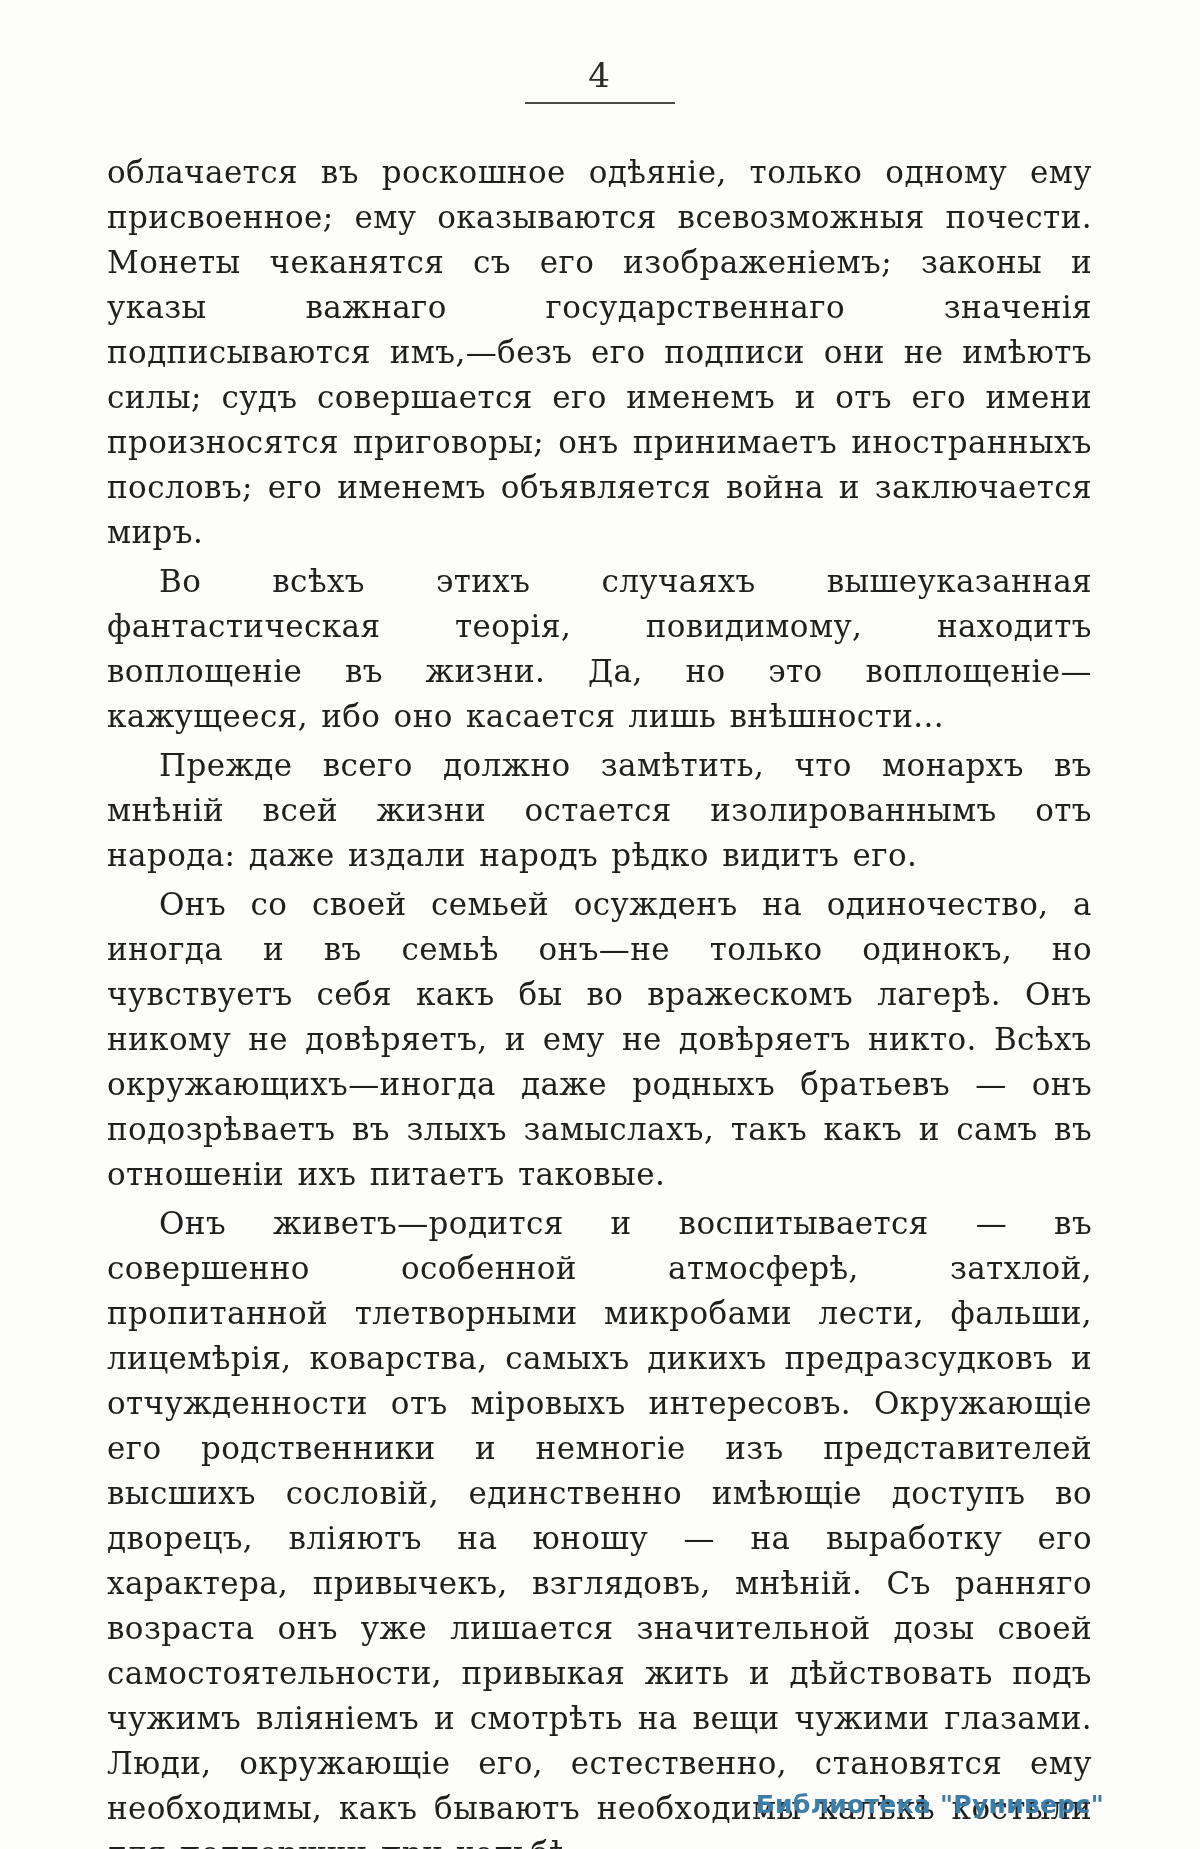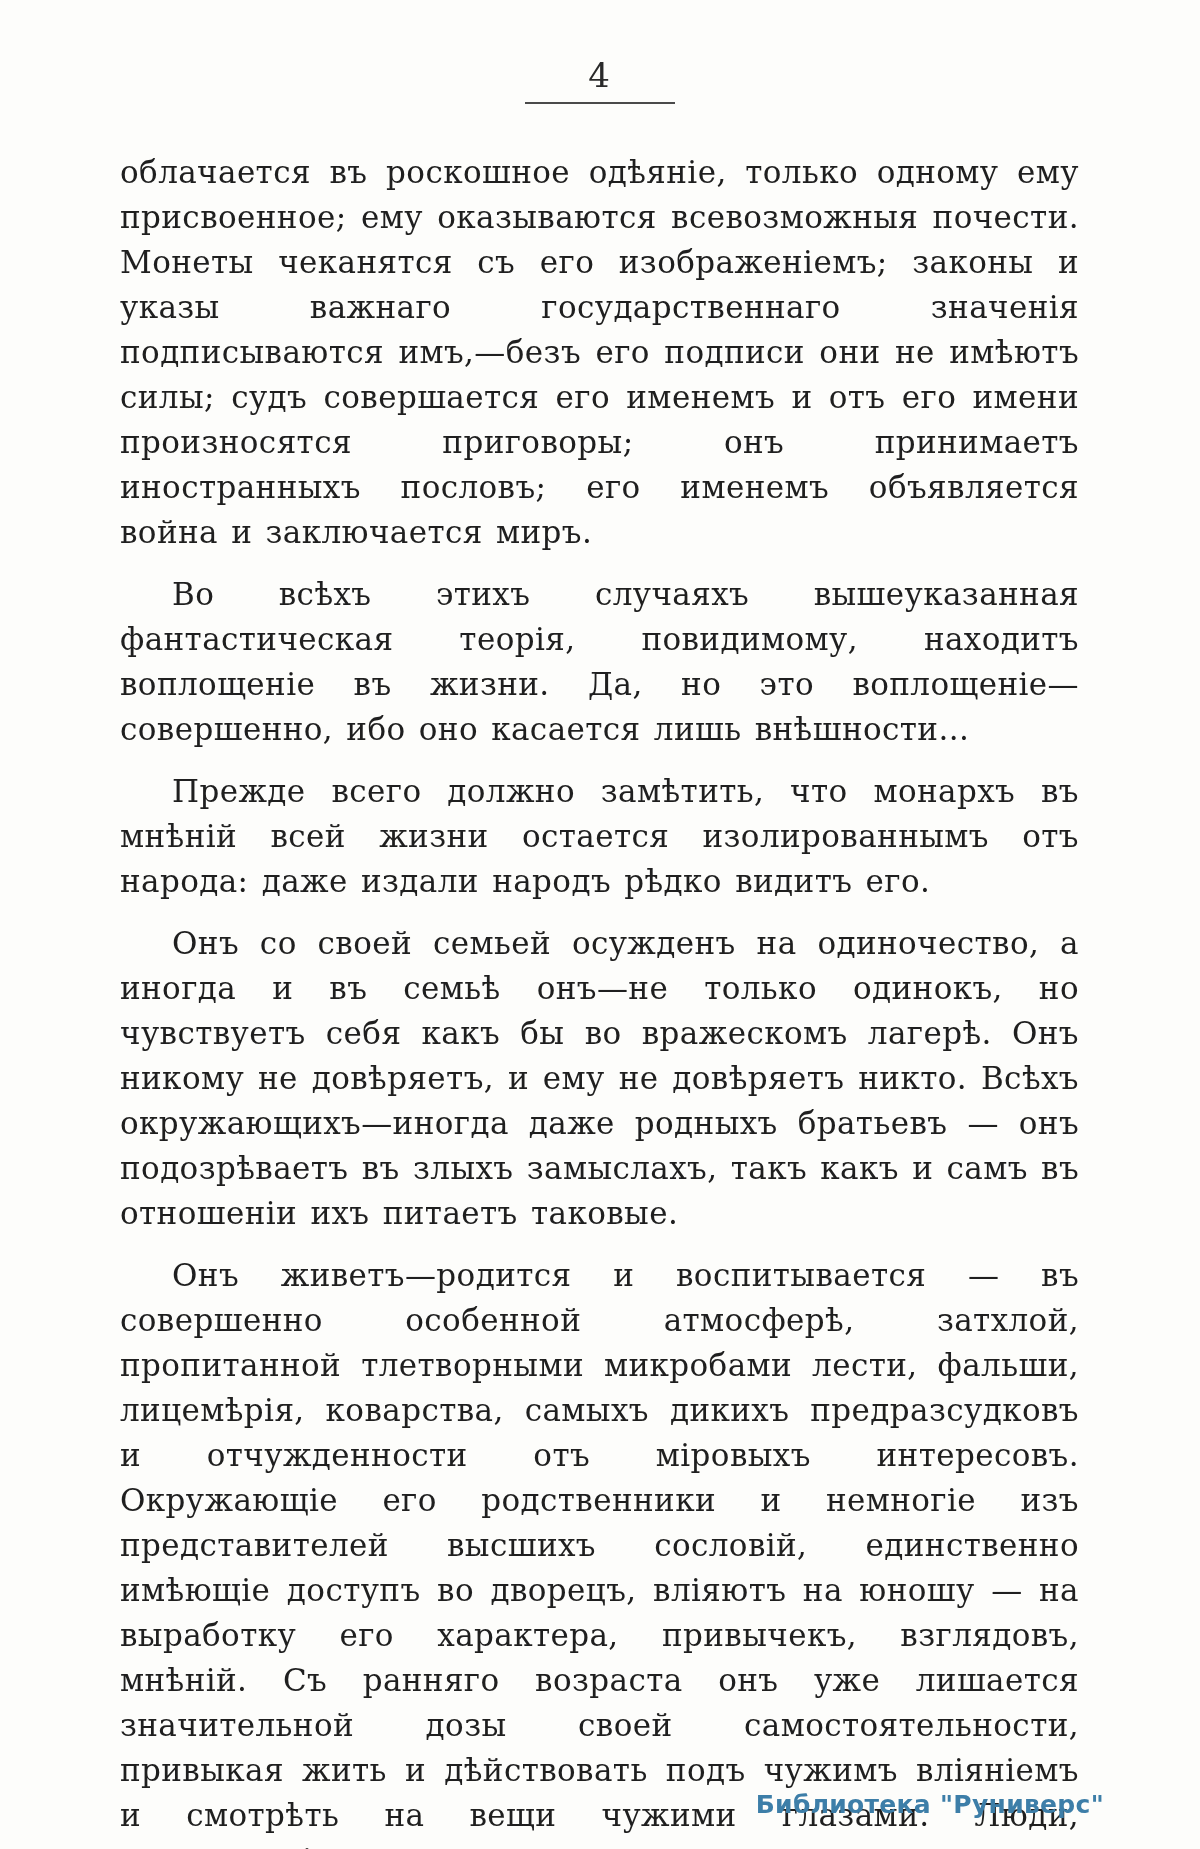--- a/index.html
+++ b/index.html
@@ -38,21 +38,21 @@
     margin: 10px auto 0 auto;
   }
   .text-block {
     font-size: 31px;
     line-height: 45px;
     text-align: justify;
     letter-spacing: 0.4px;
     word-spacing: 3px;
   }
   .text-block p {
-    margin: 17px;
+    margin: 4px;
     padding: 0;
   }
   .text-block p.indent {
     text-indent: 52px;
   }
   .watermark {
     position: absolute;
     right: 96px;
     bottom: 30px;
     font-family: "DejaVu Sans", "Liberation Sans", sans-serif;
@@ -67,21 +67,21 @@
 
 <div class="page">
 
   <div class="page-header">
     <span class="page-number">4</span>
     <div class="page-number-rule"></div>
   </div>
 
   <div class="text-block">
     <p>облачается въ роскошное одѣяніе, только одному ему присвоенное; ему оказываются всевозможныя почести. Монеты чеканятся съ его изображеніемъ; законы и указы важнаго государственнаго значенія подписываются имъ,—безъ его подписи они не имѣютъ силы; судъ совершается его именемъ и отъ его имени произносятся приговоры; онъ принимаетъ иностранныхъ пословъ; его именемъ объявляется война и заключается миръ.</p>
-    <p class="indent">Во всѣхъ этихъ случаяхъ вышеуказанная фантастическая теорія, повидимому, находитъ воплощеніе въ жизни. Да, но это воплощеніе—совершенно, ибо оно касается лишь внѣшности...</p>
+    <p class="indent">Во всѣхъ этихъ случаяхъ вышеуказанная фантастическая теорія, повидимому, находитъ воплощеніе въ жизни. Да, но это воплощеніе—кажущееся, ибо оно касается лишь внѣшности...</p>
     <p class="indent">Прежде всего должно замѣтить, что монархъ въ мнѣній всей жизни остается изолированнымъ отъ народа: даже издали народъ рѣдко видитъ его.</p>
     <p class="indent">Онъ со своей семьей осужденъ на одиночество, а иногда и въ семьѣ онъ—не только одинокъ, но чувствуетъ себя какъ бы во вражескомъ лагерѣ. Онъ никому не довѣряетъ, и ему не довѣряетъ никто. Всѣхъ окружающихъ—иногда даже родныхъ братьевъ — онъ подозрѣваетъ въ злыхъ замыслахъ, такъ какъ и самъ въ отношеніи ихъ питаетъ таковые.</p>
     <p class="indent">Онъ живетъ—родится и воспитывается — въ совершенно особенной атмосферѣ, затхлой, пропитанной тлетворными микробами лести, фальши, лицемѣрія, коварства, самыхъ дикихъ предразсудковъ и отчужденности отъ міровыхъ интересовъ. Окружающіе его родственники и немногіе изъ представителей высшихъ сословій, единственно имѣющіе доступъ во дворецъ, вліяютъ на юношу — на выработку его характера, привычекъ, взглядовъ, мнѣній. Съ ранняго возраста онъ уже лишается значительной дозы своей самостоятельности, привыкая жить и дѣйствовать подъ чужимъ вліяніемъ и смотрѣть на вещи чужими глазами. Люди, окружающіе его, естественно, становятся ему необходимы, какъ бываютъ необходимы калѣкѣ костыли для поддержки при ходьбѣ.</p>
   </div>
 
   <div class="watermark">Библиотека "Руниверс"</div>
 
 </div>
 
 </body></html>

